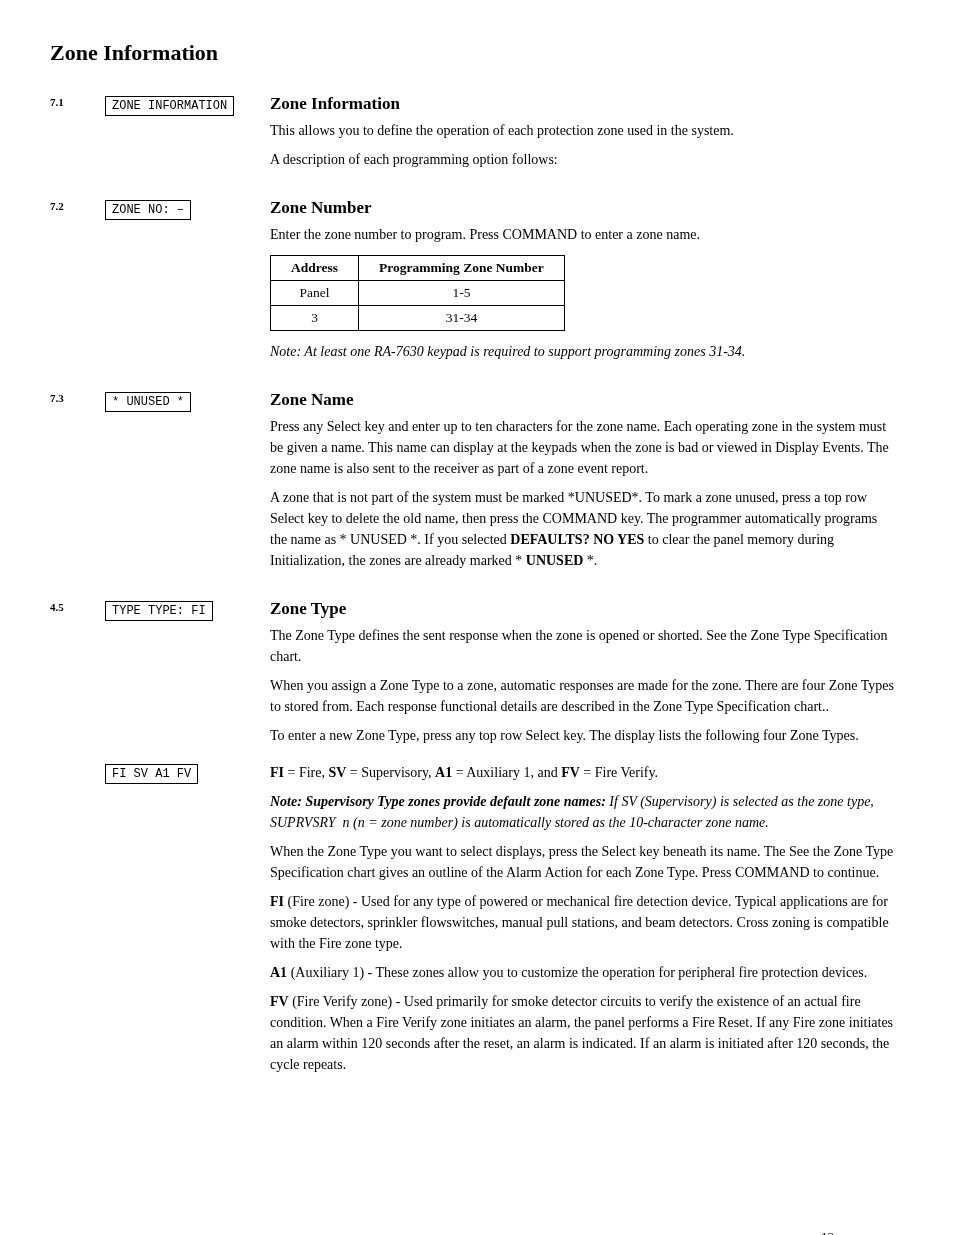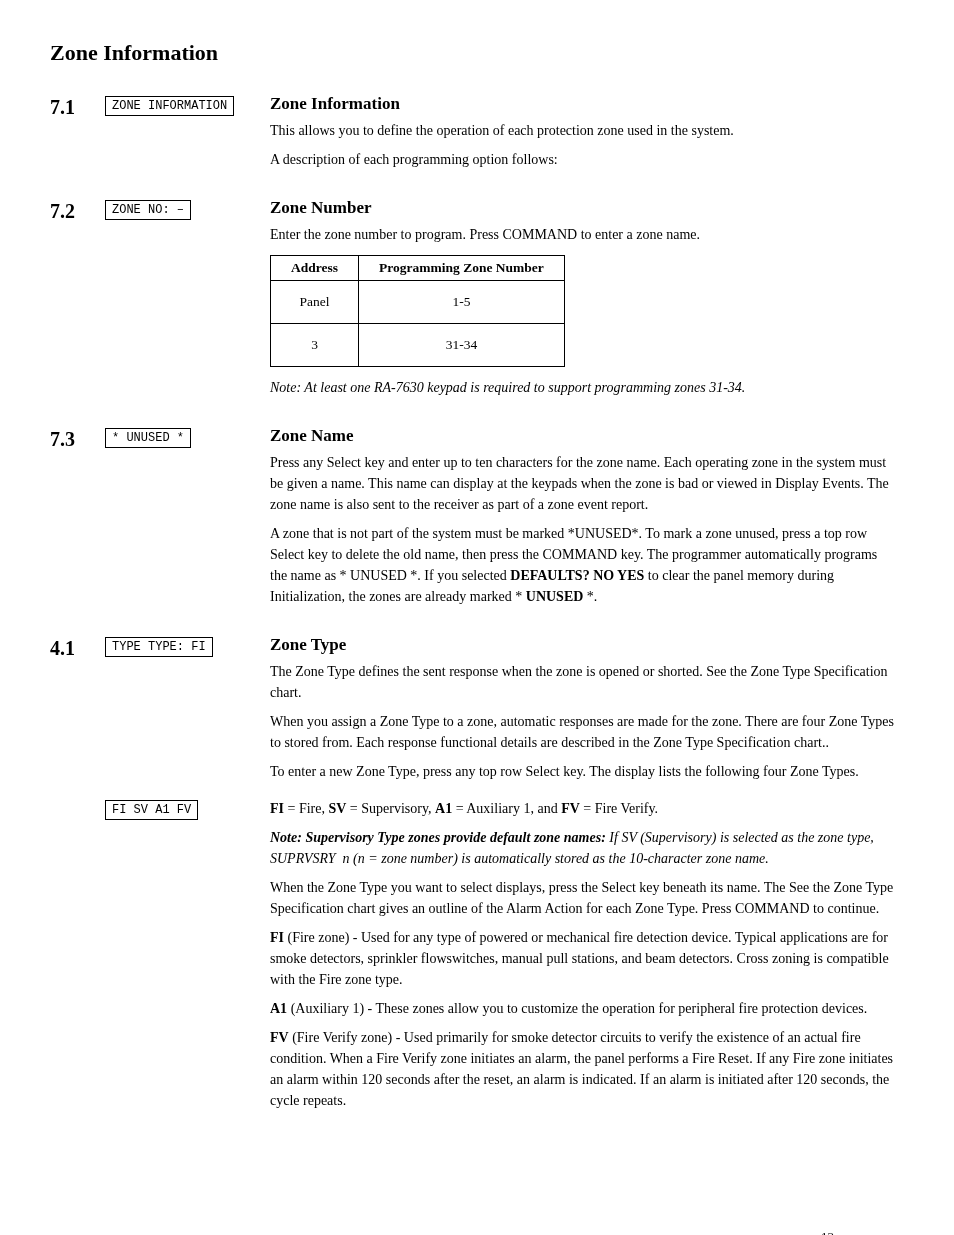--- a/index.html
+++ b/index.html
@@ -24,21 +24,21 @@
       margin-bottom: 28px;
     }
 
     .section {
       display: flex;
       margin-bottom: 20px;
       align-items: flex-start;
     }
 
     .section-number {
-      font-size: 20px;
+      font-size: 11px;
       font-weight: bold;
       width: 55px;
       flex-shrink: 0;
       padding-top: 2px;
     }
 
     .section-panel {
       width: 165px;
       flex-shrink: 0;
       padding-top: 2px;
@@ -80,21 +80,21 @@
     table.addr-table th {
       border: 1px solid #000;
       padding: 4px 20px;
       font-weight: bold;
       text-align: center;
       background: #fff;
     }
 
     table.addr-table td {
       border: 1px solid #000;
-      padding: 13px 20px;
+      padding: 4px 20px;
       text-align: center;
     }
 
     .note-italic {
       font-style: italic;
       margin-bottom: 8px;
       line-height: 1.5;
     }
 
     .note-italic-bold {
@@ -177,21 +177,21 @@
     <div class="section-content">
       <div class="section-heading">Zone Name</div>
       <p class="section-para">Press any Select key and enter up to ten characters for the zone name. Each operating zone in the system must be given a name. This name can display at the keypads when the zone is bad or viewed in Display Events. The zone name is also sent to the receiver as part of a zone event report.</p>
       <p class="section-para">
         A zone that is not part of the system must be marked *UNUSED*. To mark a zone unused, press a top row Select key to delete the old name, then press the COMMAND key. The programmer automatically programs the name as * UNUSED *. If you selected <strong>DEFAULTS? NO YES</strong> to clear the panel memory during Initialization, the zones are already marked * <strong>UNUSED</strong> *.
       </p>
     </div>
   </div>
 
   <div class="section">
-    <div class="section-number">4.1</div>
+    <div class="section-number">4.5</div>
     <div class="section-panel">
       <span class="panel-display">TYPE TYPE:  FI</span>
     </div>
     <div class="section-content">
       <div class="section-heading">Zone Type</div>
       <p class="section-para">The Zone Type defines the sent response when the zone is opened or shorted. See the Zone Type Specification chart.</p>
       <p class="section-para">When you assign a Zone Type to a zone, automatic responses are made for the zone. There are four Zone Types to stored from. Each response functional details are described in the Zone Type Specification chart..</p>
       <p class="section-para">To enter a new Zone Type, press any top row Select key. The display lists the following four Zone Types.</p>
     </div>
   </div>

